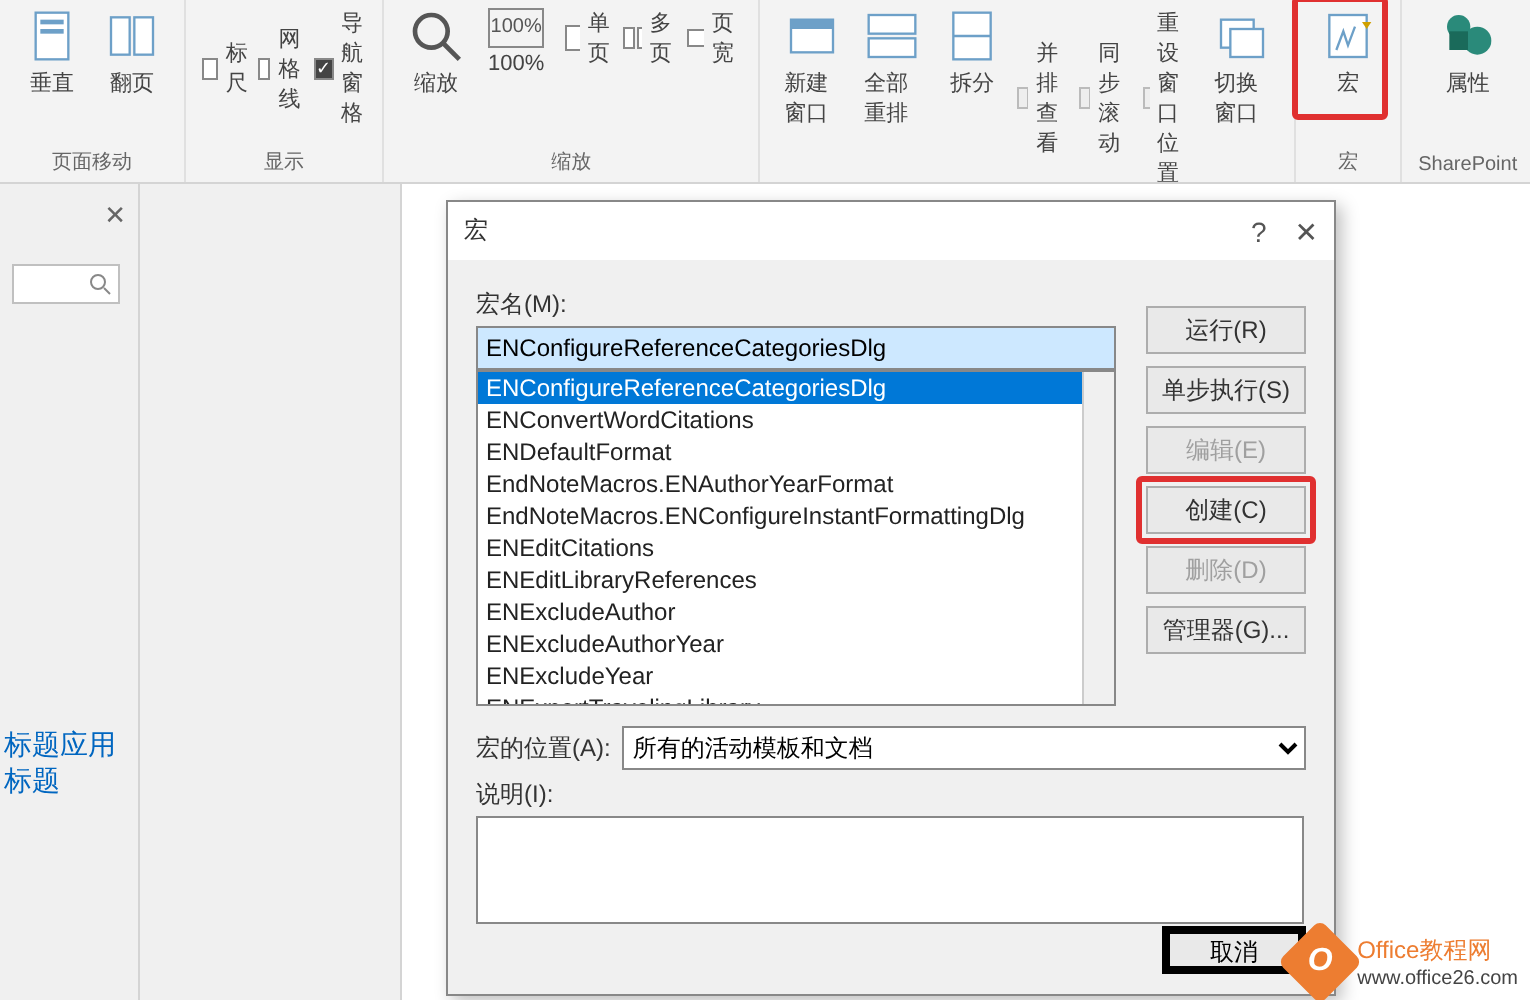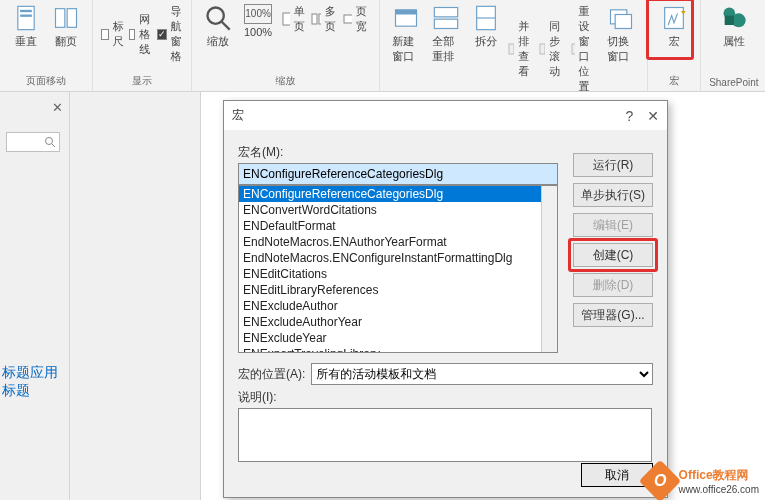--- a/index.html
+++ b/index.html
@@ -40,27 +40,27 @@
   .macro-list .item { padding: 1px 4px; font-size: 12px; color: #222; white-space: nowrap; }
   .macro-list .item.sel { background: #0078d7; color: #fff; }
   .macro-list .scroll { position:absolute; right:0; top:0; width:16px; height:100%; background:#f0f0f0; border-left:1px solid #ccc; }
   .side-btns { position: absolute; right: 14px; top: 52px; display: flex; flex-direction: column; gap: 6px; }
   .side-btns button { width: 80px; height: 24px; font-size: 12px; background: #e9e9e9; border: 1px solid #adadad; color: #333; }
   .side-btns button:disabled { color: #a0a0a0; }
   .loc-row { display: flex; align-items: center; gap: 6px; margin-top: 10px; }
   .loc-row select { flex:1; height: 22px; font-size:12px; border:1px solid #888; background:#fff; }
   .desc { width: 414px; height: 54px; border: 1px solid #888; background: #fff; margin-top: 2px; }
   .dlg-footer { position: absolute; bottom: 10px; right: 14px; }
-  .dlg-footer button { width: 72px; height: 24px; font-size:12px; background:#e9e9e9; border:1px solid #000000; }
+  .dlg-footer button { width: 72px; height: 24px; font-size:12px; background:#e9e9e9; border:4px solid #000000; }
 
   
   .logo { position: absolute; right: 6px; bottom: 4px; display:flex; align-items:center; gap:4px; font-size:12px; }
   .logo .badge { width:30px; height:30px; background:#ed7d31; border-radius:4px; transform: rotate(45deg); display:flex; align-items:center; justify-content:center; }
   .logo .badge span { transform: rotate(-45deg); color:#fff; font-weight:bold; font-size:16px; font-style:italic; }
-  .logo .t1 { color:#ed7d31; font-weight:bold; }
+  .logo .t1 { color:#ed7d31; font-weight:normal; }
   .logo .t2 { color:#444; font-size:10px; }
 </style>
 </head>
 <body>
 
 <div class="ribbon">
 
   <div class="group">
     <div class="group-body">
       <div class="bigbtn">

